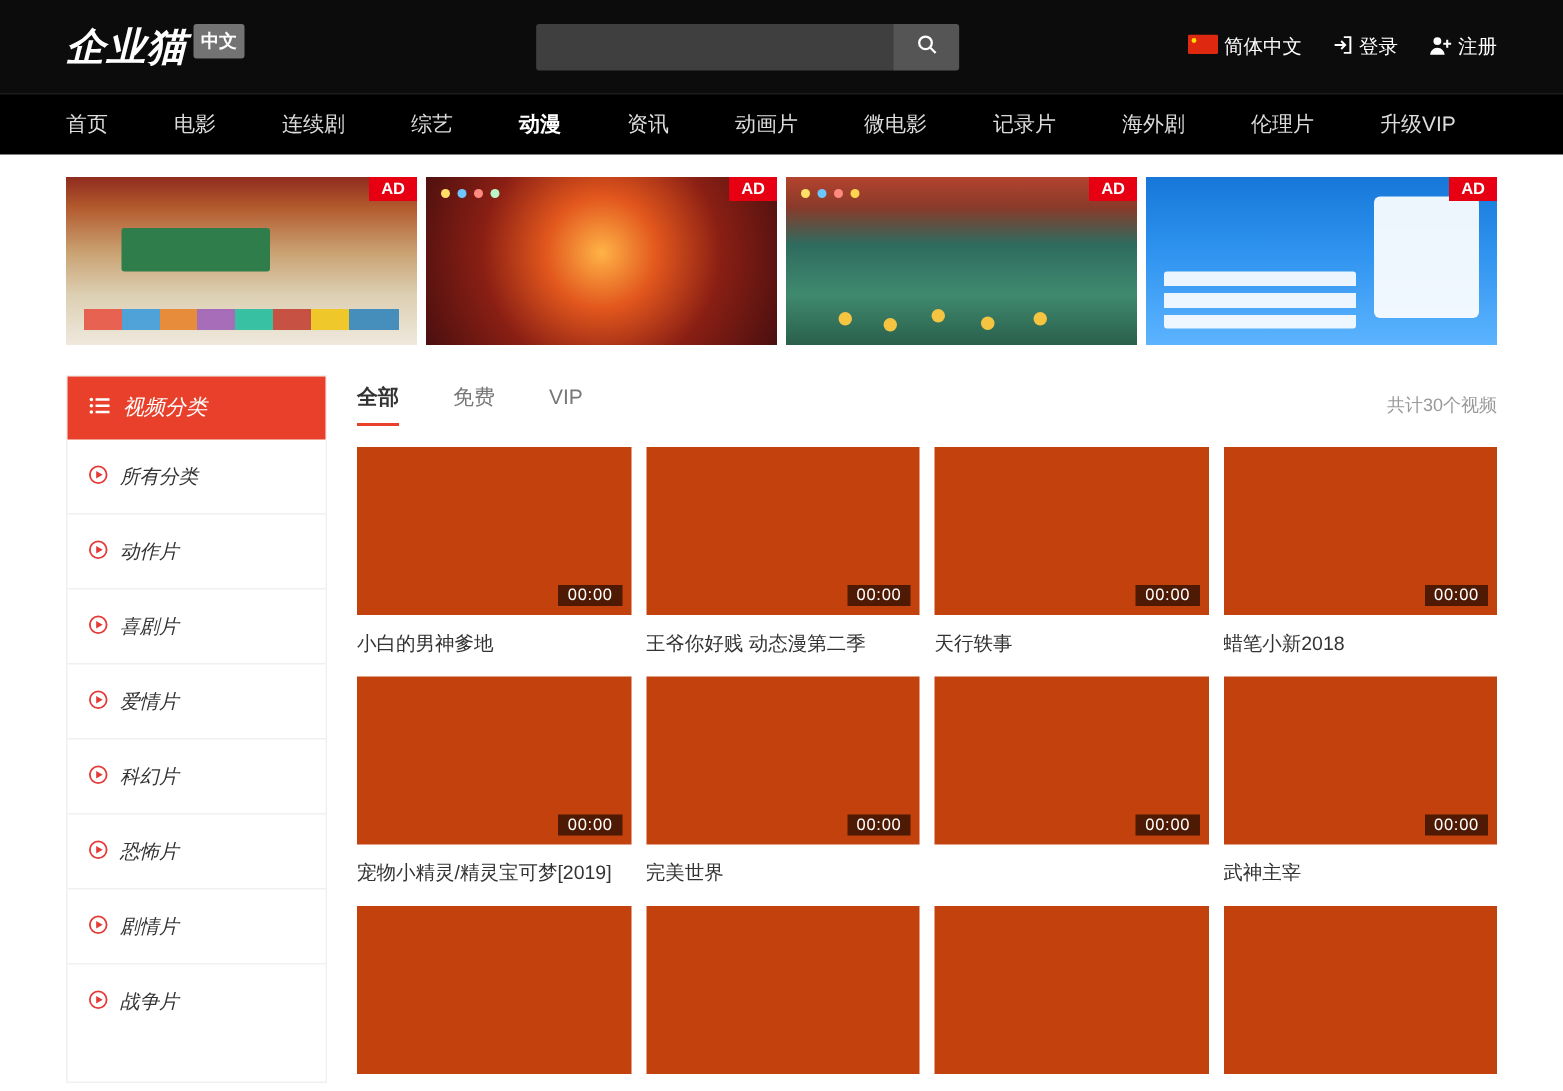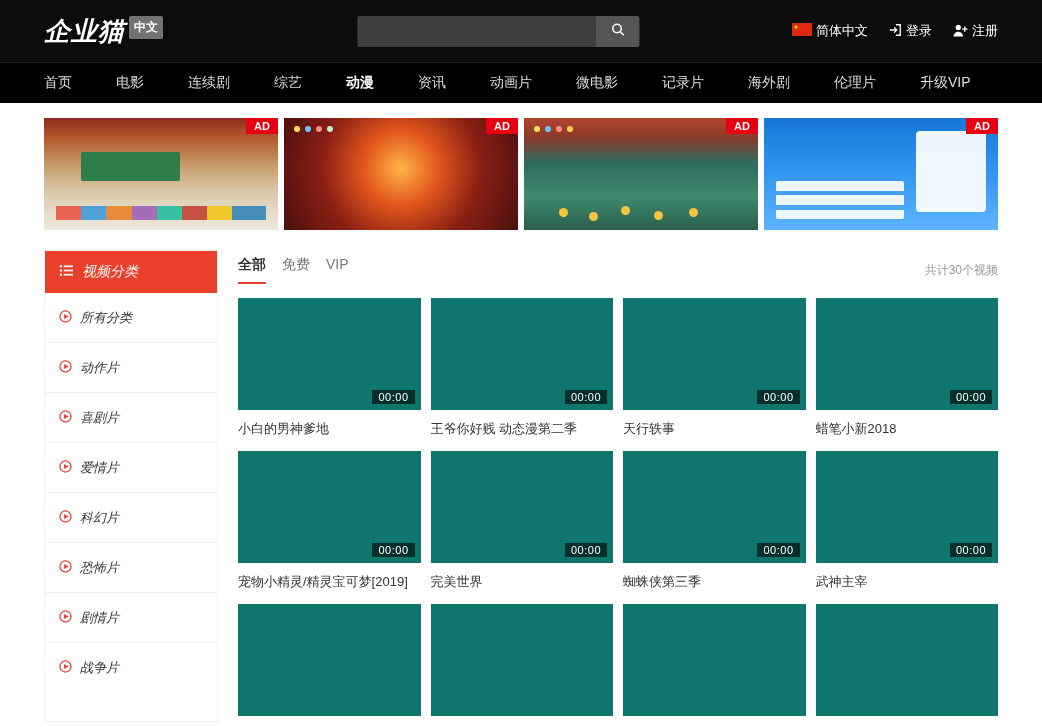--- a/index.html
+++ b/index.html
@@ -73,21 +73,21 @@
   .content { flex:1; padding-top:6px; }
   .tabs-row { display:flex; align-items:center; gap:28px; }
   .tab { font-size:14px; color:#777; padding-bottom:8px; cursor:pointer;
     border-bottom:2px solid transparent; }
   .tab.active { color:#333; font-weight:bold; border-bottom-color:#e8402a; }
   .total-label { margin-left:auto; font-size:12px; color:#999; }
 
   .video-grid { margin-top:14px; display:grid; grid-template-columns:repeat(4,1fr);
     column-gap:10px; row-gap:13px; }
   .video-card { cursor:pointer; }
-  .thumb { position:relative; height:112px; background:#0f766e; }
+  .thumb { position:relative; height:112px; background:#c2410c; }
   .duration { position:absolute; right:6px; bottom:6px; background:rgba(0,0,0,.6);
     color:#fff; font-size:11px; padding:1px 6px; letter-spacing:.5px; }
   .duration:empty { display:none; }
   .video-title { margin-top:10px; font-size:13px; color:#333; white-space:nowrap;
     overflow:hidden; text-overflow:ellipsis; }
   .video-title:empty { display:none; }
 </style>
 </head>
 <body>
 
@@ -282,21 +282,21 @@
               <path d="M5.5 4.3 L10.2 7 L5.5 9.7 Z" fill="#e53935"></path>
             </svg>
           </span>
           <span>战争片</span>
         </div>
       </div>
   </aside>
 
   <section class="content">
     <div class="tabs-row">
-      <div style="display:flex;gap:16px;text-align:center;">
+      <div style="display:flex;gap:36px;text-align:center;">
 
           <div class="tab active">全部</div>
 
           <div class="tab">免费</div>
 
           <div class="tab">VIP</div>
         </div>
       <div class="total-label">共计30个视频</div>
     </div>
 
@@ -341,21 +341,20 @@
           <div class="thumb">
             <span class="duration">00:00</span>
           </div>
           <div class="video-title">完美世界</div>
         </div>
 
         <div class="video-card">
           <div class="thumb">
             <span class="duration">00:00</span>
           </div>
-          <div class="video-title">蜘蛛侠第三季</div>
         </div>
 
         <div class="video-card">
           <div class="thumb">
             <span class="duration">00:00</span>
           </div>
           <div class="video-title">武神主宰</div>
         </div>
 
         <div class="video-card">

